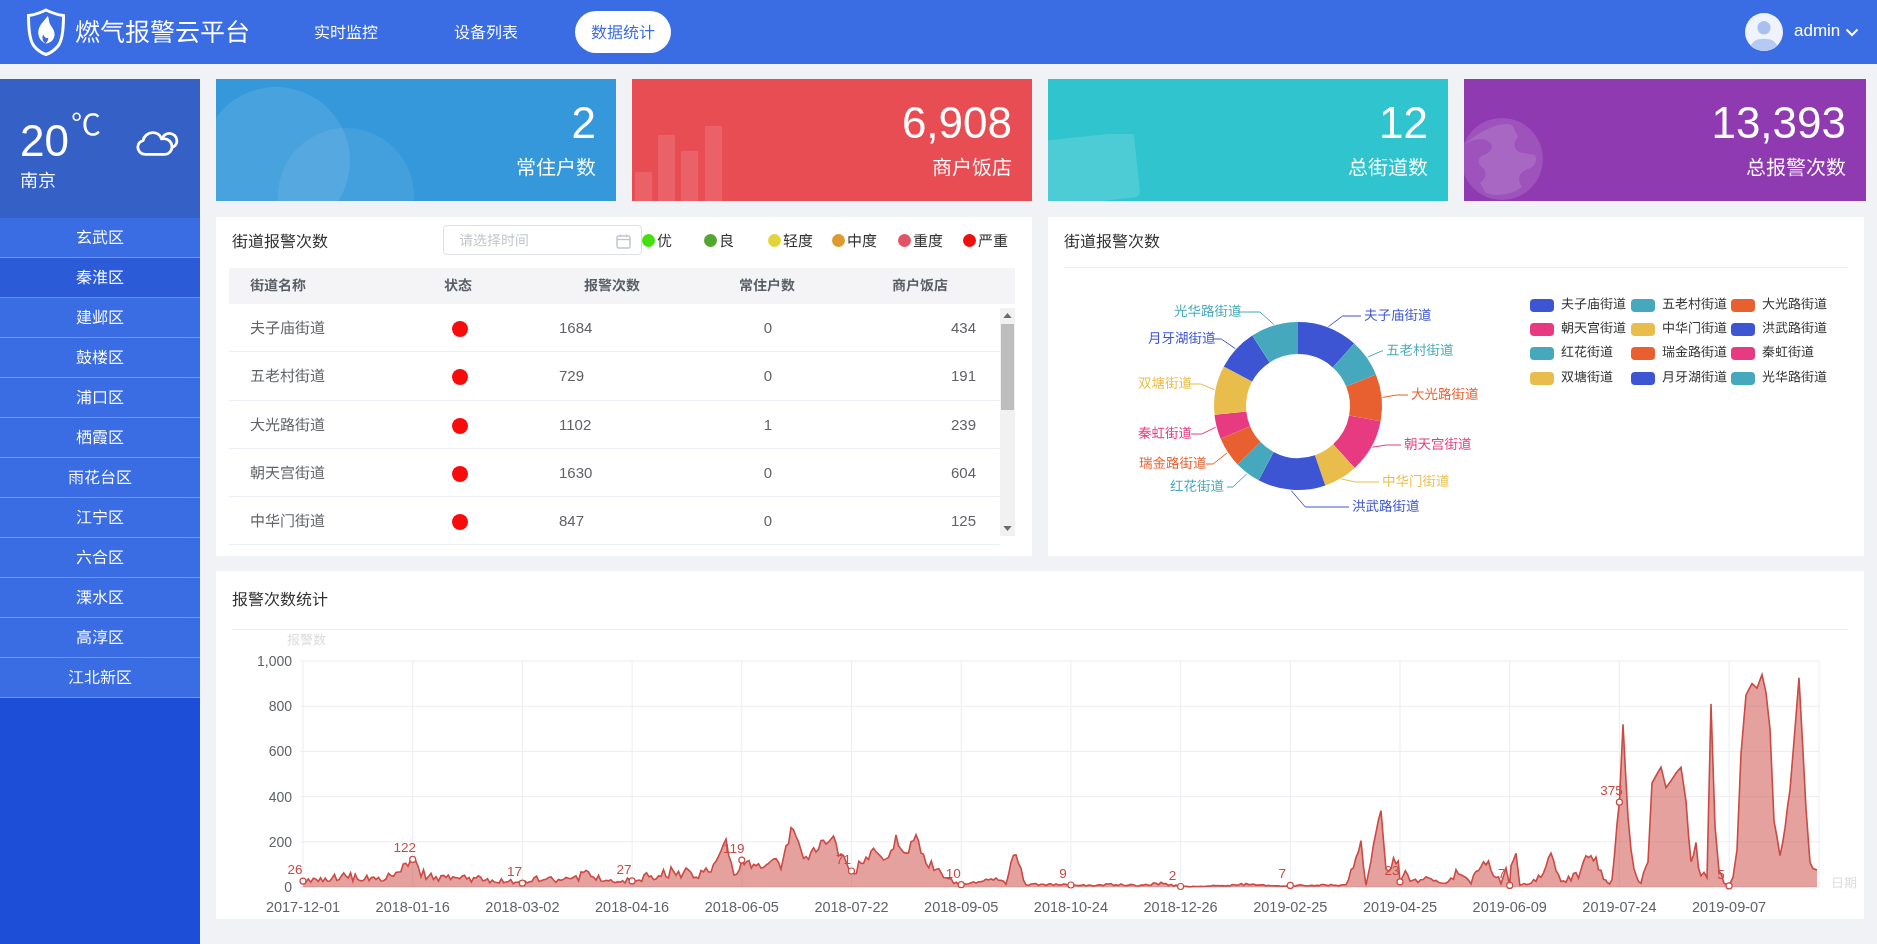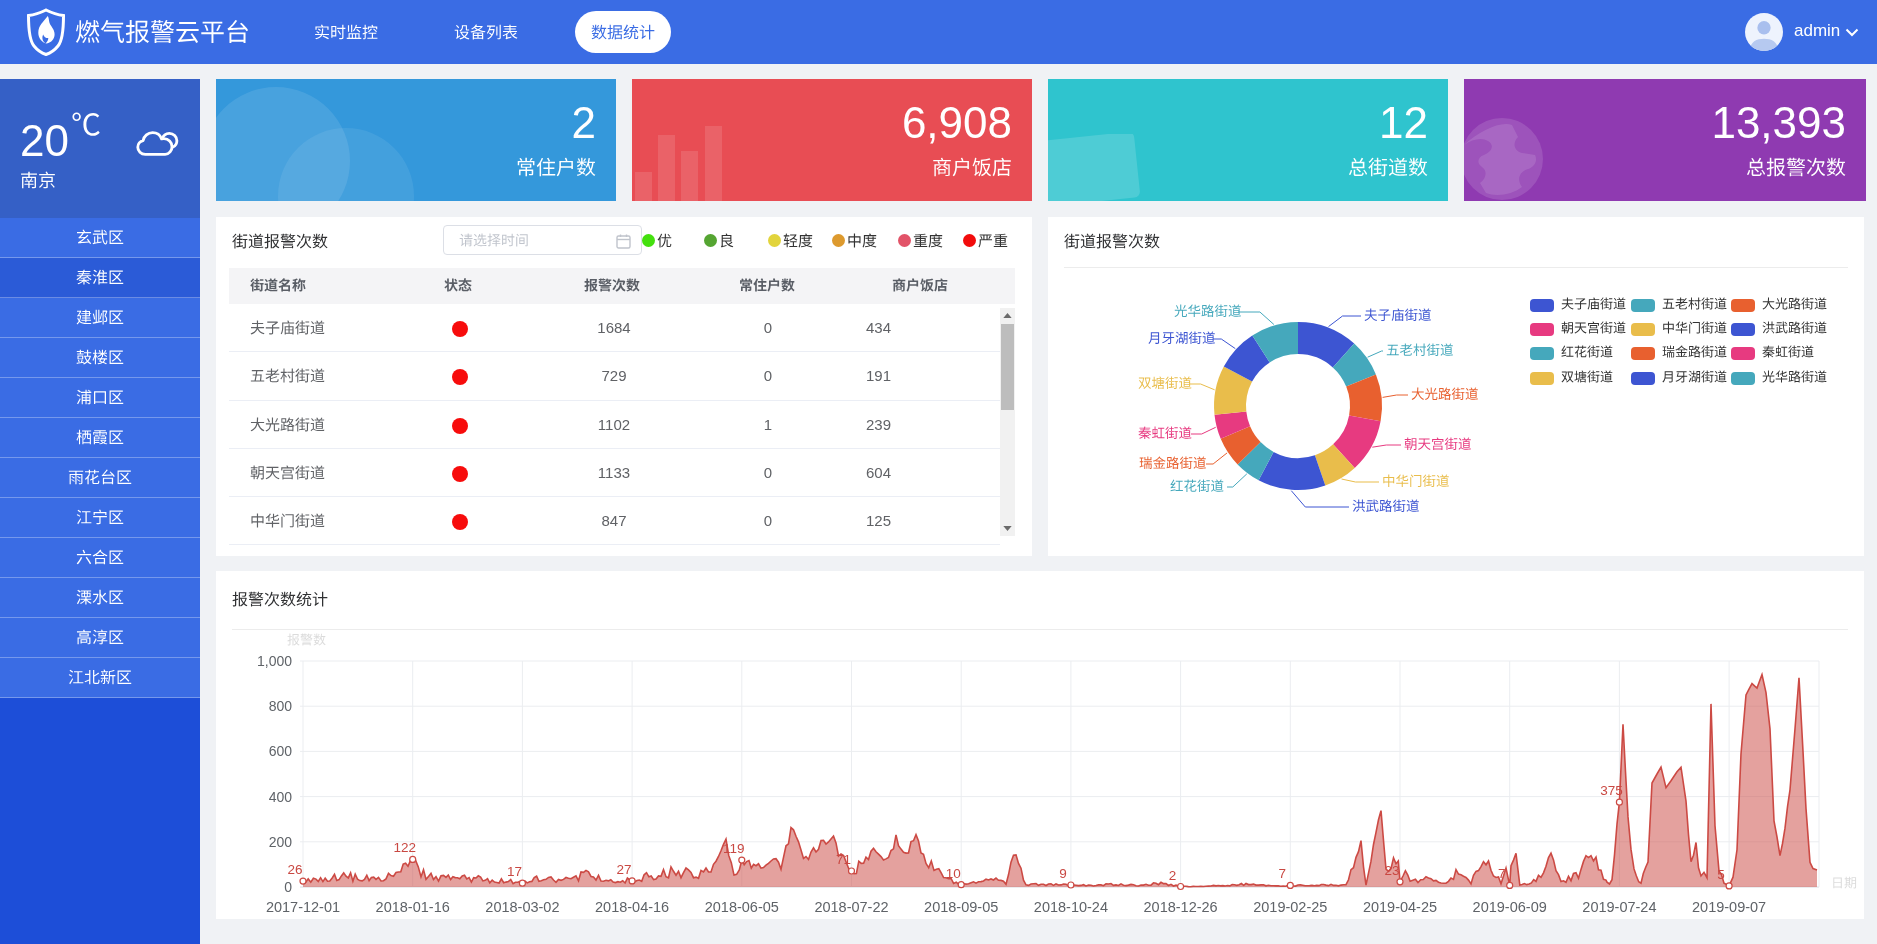--- a/index.html
+++ b/index.html
@@ -31,23 +31,23 @@
 .tbl{position:absolute;left:13px;top:51px;width:786px;height:279px;overflow:hidden}
 .thead{position:absolute;left:0;top:0;width:786px;height:36px;background:#f4f4f6}
 .thead .c1{position:absolute;left:21px;top:10px}
 .c2h{position:absolute;left:215px;top:10px}
 .thead .c3{position:absolute;left:355px;top:10px}
 .thead .c4{position:absolute;left:510px;top:10px}
 .thead .c5{position:absolute;left:663px;top:10px}
 .trow{position:absolute;left:0;width:771px;height:48.3px;border-bottom:1px solid #ebeef5}
 .trow .c1{position:absolute;left:21px;top:16px}
 .dotred{position:absolute;left:223px;top:17px;width:16px;height:16px;border-radius:50%;background:#f70c0c}
-.trow .c3{position:absolute;left:330px;width:110px;top:15px;text-align:center;font-size:15px;color:#606266}
+.trow .c3{position:absolute;left:330px;width:110px;top:15px;font-size:15px;color:#606266}
 .trow .c4{position:absolute;left:484px;width:110px;top:15px;text-align:center;font-size:15px;color:#606266}
-.trow .c5{position:absolute;left:637px;width:110px;top:15px;text-align:left;font-size:15px;color:#606266}
+.trow .c5{position:absolute;left:637px;width:110px;top:15px;text-align:right;font-size:15px;color:#606266}
 .sbar{position:absolute;right:0;top:40px;width:15px;height:228px;background:#f1f1f1}
 .sarr{position:absolute;width:15px;height:15px}
 .sthumb{position:absolute;left:1px;top:16px;width:13px;height:86px;background:#bdbdbd}
 .dlab{position:absolute}
 .lsw{position:absolute;width:24px;height:13px;border-radius:4px}
 .lsl{position:absolute}
 </style></head>
 <body>
 <svg width="0" height="0" style="position:absolute">
     <defs>
@@ -393,21 +393,21 @@
         <div class="c4">1</div>
         <div class="c5">239</div>
       </div>
       <div class="trow" style="top:180.89999999999998px">
           <div class="c1">
           <svg class="z" style="width:75.0px;height:15.9px;" viewBox="0 -88 500.0 106">
             <use href="#t3" fill="#606266"></use>
           </svg>
         </div>
           <div class="dotred"></div>
-          <div class="c3">1133</div>
+          <div class="c3">1630</div>
         <div class="c4">0</div>
         <div class="c5">604</div>
       </div>
       <div class="trow" style="top:229.2px">
           <div class="c1">
           <svg class="z" style="width:75.0px;height:15.9px;" viewBox="0 -88 500.0 106">
             <use href="#t4" fill="#606266"></use>
           </svg>
         </div>
           <div class="dotred"></div>

